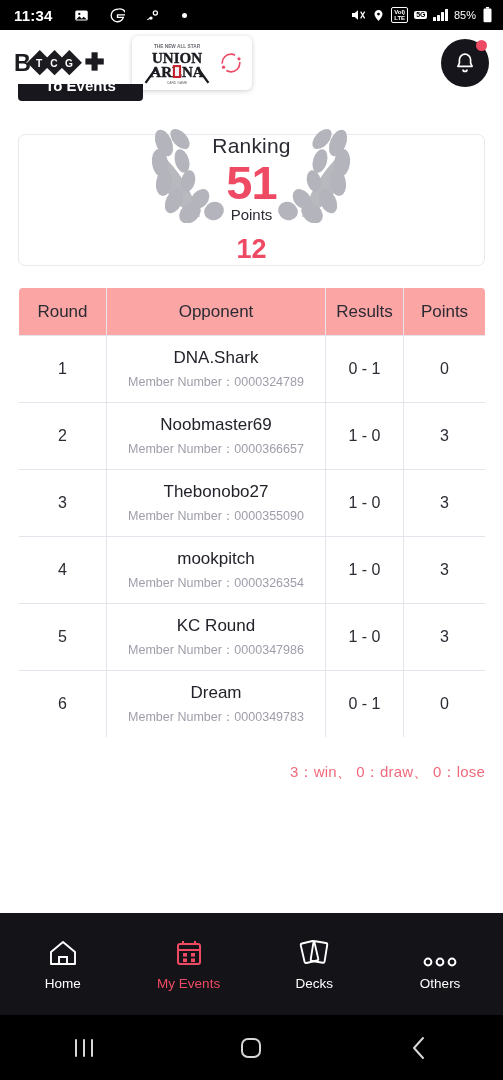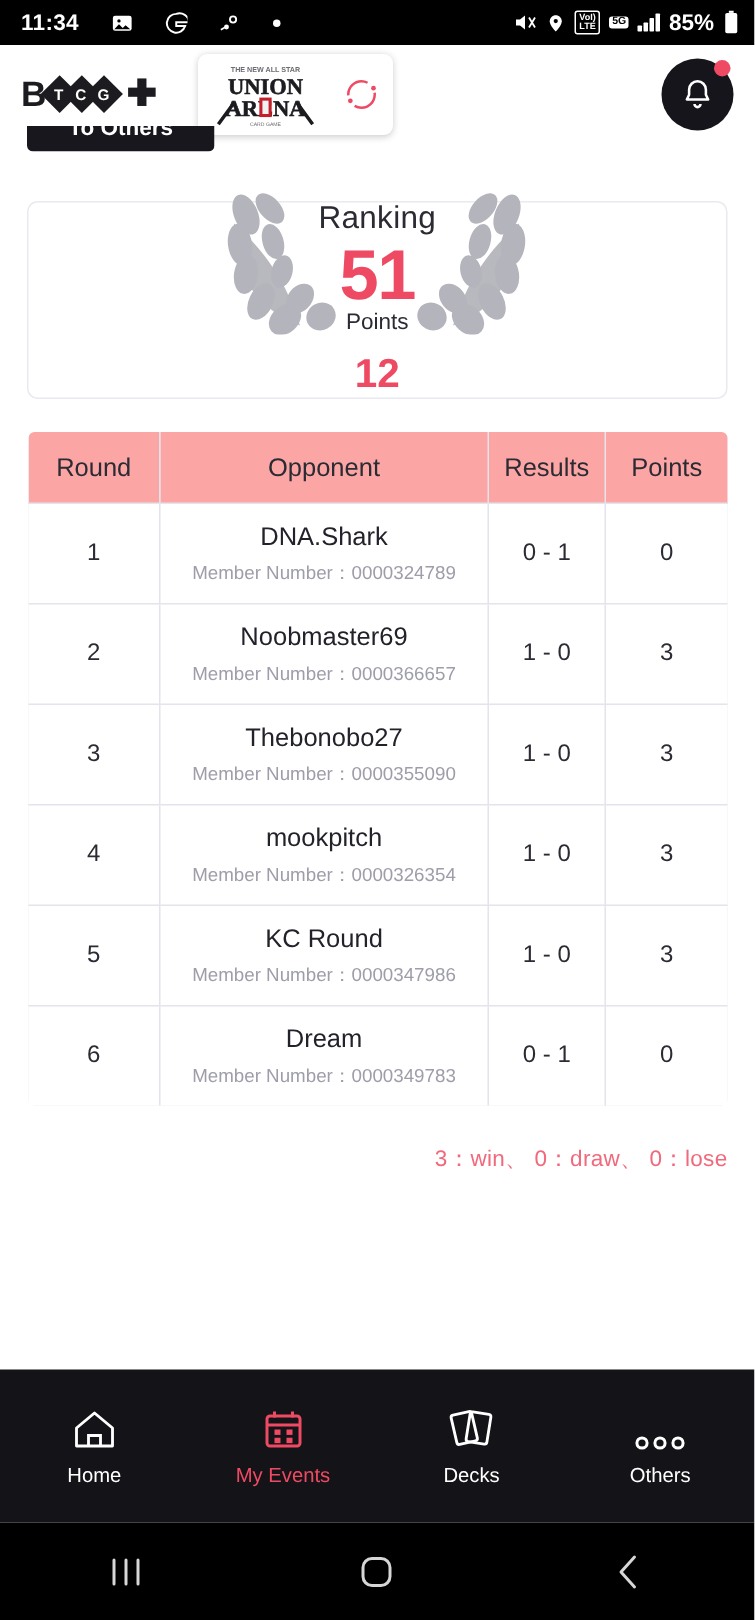--- a/index.html
+++ b/index.html
@@ -28,33 +28,33 @@
     display:flex; flex-direction:column; align-items:center;
   }
   .fiveg{
     font-size:7px; line-height:8px; font-weight:700; color:#000; background:#fff;
     border-radius:2px; padding:0 2px;
   }
   .bars{ display:flex; align-items:flex-end; gap:1.5px; height:12px; }
   .bars i{ width:2.5px; background:#fff; display:block; border-radius:.5px; }
   .bars i:nth-child(1){height:4px;} .bars i:nth-child(2){height:6.5px;}
   .bars i:nth-child(3){height:9px;} .bars i:nth-child(4){height:12px;}
-  .batt-txt{ font-size:15px; font-weight:700; }
+  .batt-txt{ font-size:11px; font-weight:400; }
 
   
   .appbar{
     height:66px; background:#fff; display:flex; align-items:center;
     padding:0 14px; position:relative;
   }
   .brand{ display:flex; align-items:center; height:30px; }
   .brand svg{ height:30px; }
   .game-chip{
     margin-left:16px; background:#fff; border-radius:6px;
     box-shadow:0 1px 5px rgba(0,0,0,.20);
-    height:54px; width:130px;
+    height:54px; width:120px;
     display:flex; align-items:center; justify-content:space-between;
     padding:0 8px 0 4px;
   }
   .chip-logo{ width:82px; height:46px; display:block; }
   .reload-ico{ width:26px; height:26px; }
   .bell-btn{
     margin-left:auto; width:48px; height:48px; border-radius:50%;
     background:#15151b; display:flex; align-items:center; justify-content:center;
     position:relative; border:none; cursor:pointer;
   }
@@ -244,21 +244,21 @@
   <button class="bell-btn">
     <svg viewBox="0 0 24 24">
       <path d="M12 3.2a5.6 5.6 0 0 0-5.6 5.6v3.4l-1.5 3.1h14.2l-1.5-3.1V8.8A5.6 5.6 0 0 0 12 3.2z" fill="none" stroke="#fff" stroke-width="1.7" stroke-linejoin="round"></path>
       <path d="M10 18.4a2 2 0 0 0 4 0" fill="none" stroke="#fff" stroke-width="1.7"></path>
     </svg>
     <span class="bell-dot"></span>
   </button>
 </div>
 
 <div class="to-events-wrap">
-  <div class="to-events">To Others</div>
+  <div class="to-events">To Events</div>
 </div>
 
 <div class="rank-card">
   <div class="rank-main">
     <svg class="wreath" viewBox="0 0 218 104">
       <g fill="#b4b4bc">
 
         <path d="M58 98 C30 88 12 62 14 30 C30 44 44 62 52 82 Z" opacity="0.95"></path>
         <ellipse cx="22" cy="24" rx="8" ry="14" transform="rotate(-22 22 24)"></ellipse>
         <ellipse cx="18" cy="44" rx="8" ry="14" transform="rotate(-8 18 44)"></ellipse>

